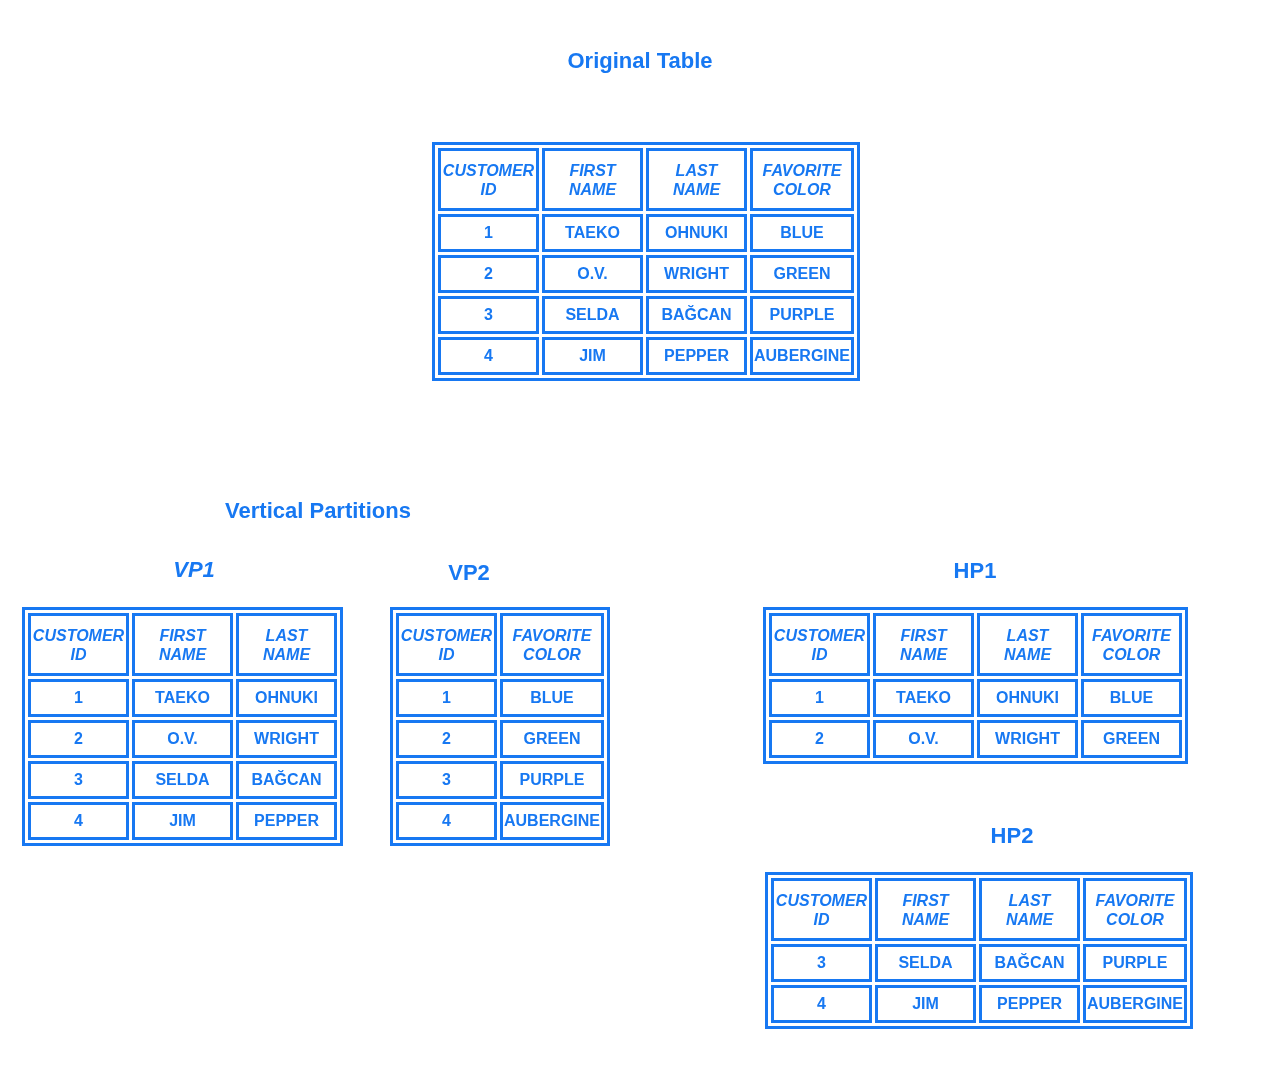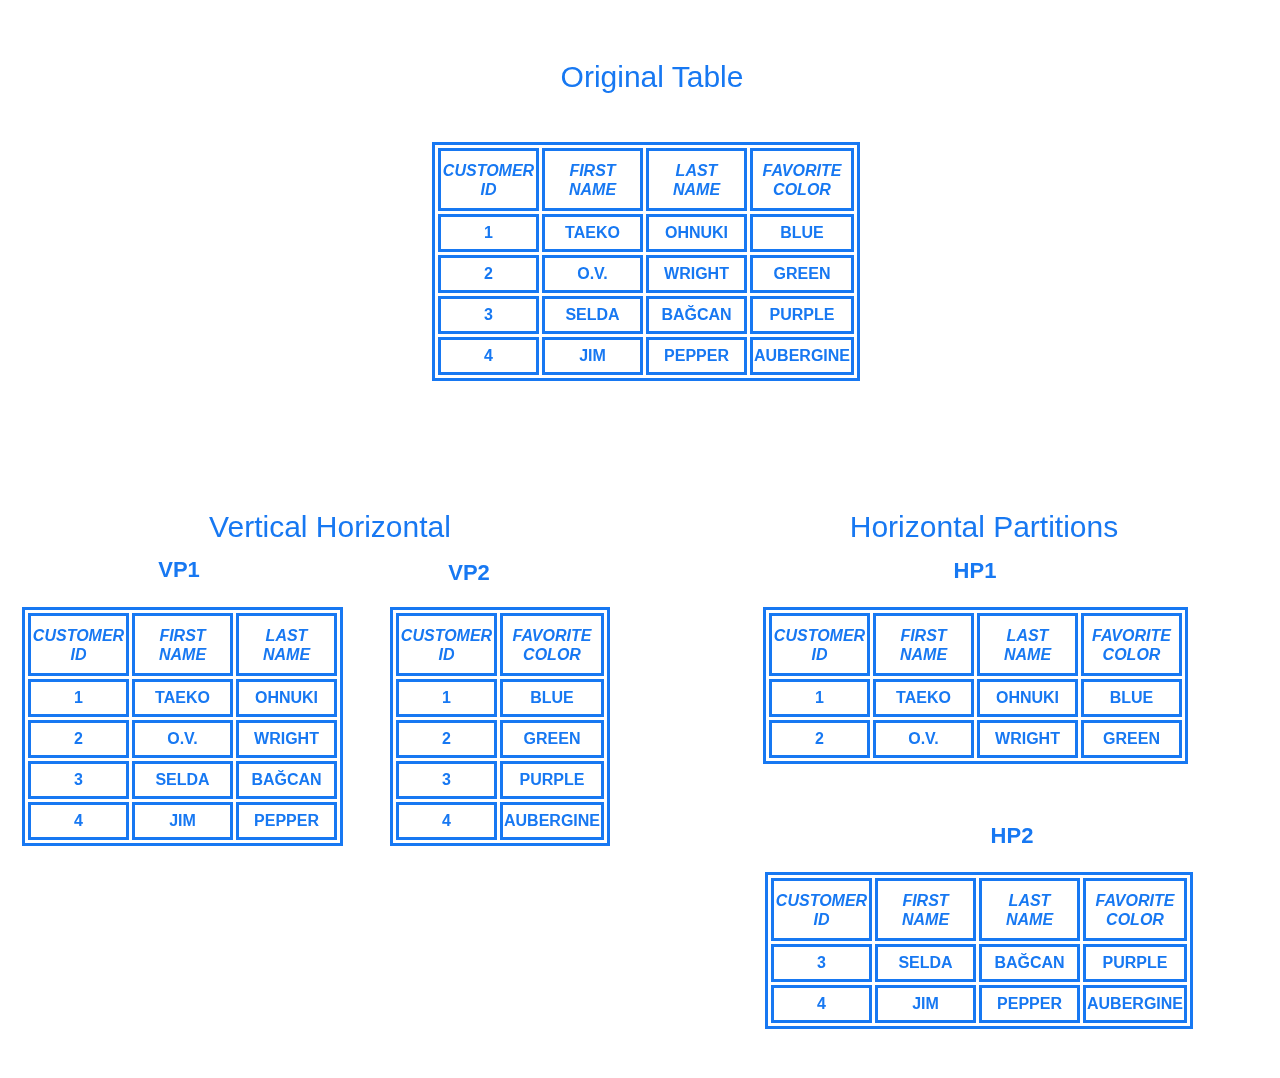--- a/index.html
+++ b/index.html
@@ -7,23 +7,23 @@
   body { font-family: "Liberation Sans", sans-serif; }
   .stage {
     position: relative;
     width: 1280px;
     height: 1078px;
     background: var(--background);
     overflow: hidden;
   }
   .title {
     position: absolute;
-    margin: 12px;
-    font-size: 30px;
-    font-weight: normal;
+    margin: 0;
+    font-size: 22px;
+    font-weight: bold;
     color: var(--accent);
     white-space: nowrap;
     transform: translateX(-50%);
   }
   .sublabel {
     position: absolute;
     margin: 0;
     font-size: 22px;
     font-weight: bold;
     color: var(--accent);
@@ -86,23 +86,23 @@
       </tr>
       <tr class="drow">
         <td>4</td>
         <td>JIM</td>
         <td>PEPPER</td>
         <td>AUBERGINE</td>
       </tr>
     </tbody>
   </table>
 
-  <h2 class="title" style="left:318px; top:498px;">Vertical Horizontal</h2>
-
-  <div class="sublabel" style="left:179px; top:557px;">VP1</div>
+  <h2 class="title" style="left:318px; top:498px;">Vertical Partitions</h2>
+
+  <div class="sublabel" style="left:194px; top:557px;font-style:italic;">VP1</div>
   <table class="ptable" style="left:22px; top:607px;">
     <tbody>
       <tr class="hrow">
         <td>CUSTOMER ID</td>
         <td>FIRST NAME</td>
         <td>LAST NAME</td>
       </tr>
       <tr class="drow">
         <td>1</td>
         <td>TAEKO</td>
@@ -145,21 +145,20 @@
         <td>3</td>
         <td>PURPLE</td>
       </tr>
       <tr class="drow">
         <td>4</td>
         <td>AUBERGINE</td>
       </tr>
     </tbody>
   </table>
 
-  <h2 class="title" style="left:972px; top:498px;">Horizontal Partitions</h2>
 
   <div class="sublabel" style="left:975px; top:558px;text-align:center;">HP1</div>
   <table class="ptable" style="left:763px; top:607px;">
     <tbody>
       <tr class="hrow">
         <td>CUSTOMER ID</td>
         <td>FIRST NAME</td>
         <td>LAST NAME</td>
         <td>FAVORITE COLOR</td>
       </tr>

